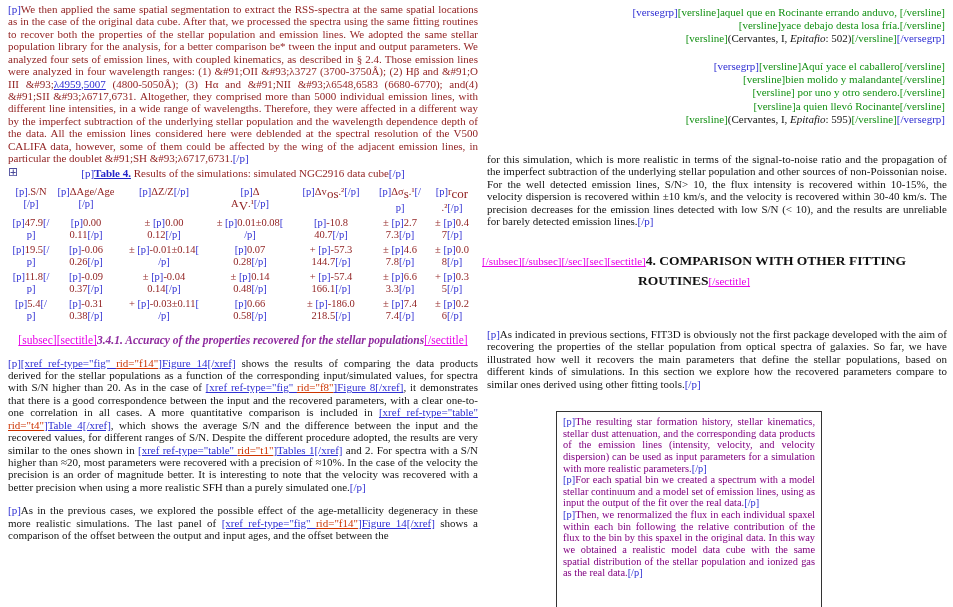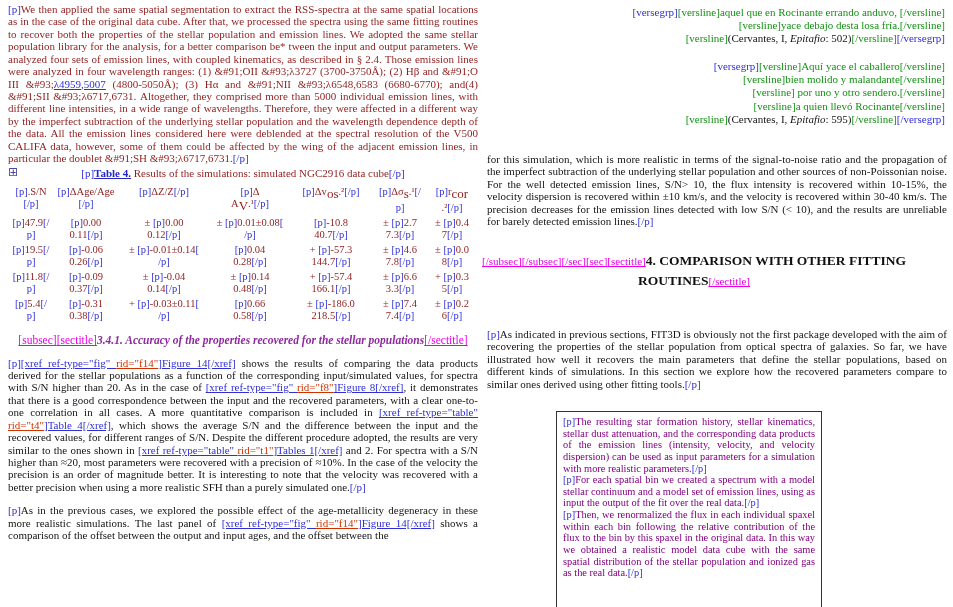--- a/index.html
+++ b/index.html
@@ -111,21 +111,21 @@
             <td><span class="mar">± </span><span class="tb">[p]</span><span class="mar">0.4
 7</span><span class="tb">[/p]</span></td>
           </tr>
           <tr>
             <td><span class="tb">[p]</span><span class="mar">19.5</span><span class="tb">[/
 p]</span></td>
             <td><span class="tb">[p]</span><span class="mar">-0.06
 0.26</span><span class="tb">[/p]</span></td>
             <td><span class="mar">± </span><span class="tb">[p]</span><span class="mar">-0.01±0.14</span><span class="tb">[
 /p]</span></td>
-            <td><span class="tb">[p]</span><span class="mar">0.04
+            <td><span class="tb">[p]</span><span class="mar">0.07
 0.28</span><span class="tb">[/p]</span></td>
             <td><span class="mar">+ </span><span class="tb">[p]</span><span class="mar">-57.3
 144.7</span><span class="tb">[/p]</span></td>
             <td><span class="mar">± </span><span class="tb">[p]</span><span class="mar">4.6
 7.8</span><span class="tb">[/p]</span></td>
             <td><span class="mar">± </span><span class="tb">[p]</span><span class="mar">0.0
 8</span><span class="tb">[/p]</span></td>
           </tr>
           <tr>
             <td><span class="tb">[p]</span><span class="mar">11.8</span><span class="tb">[/

